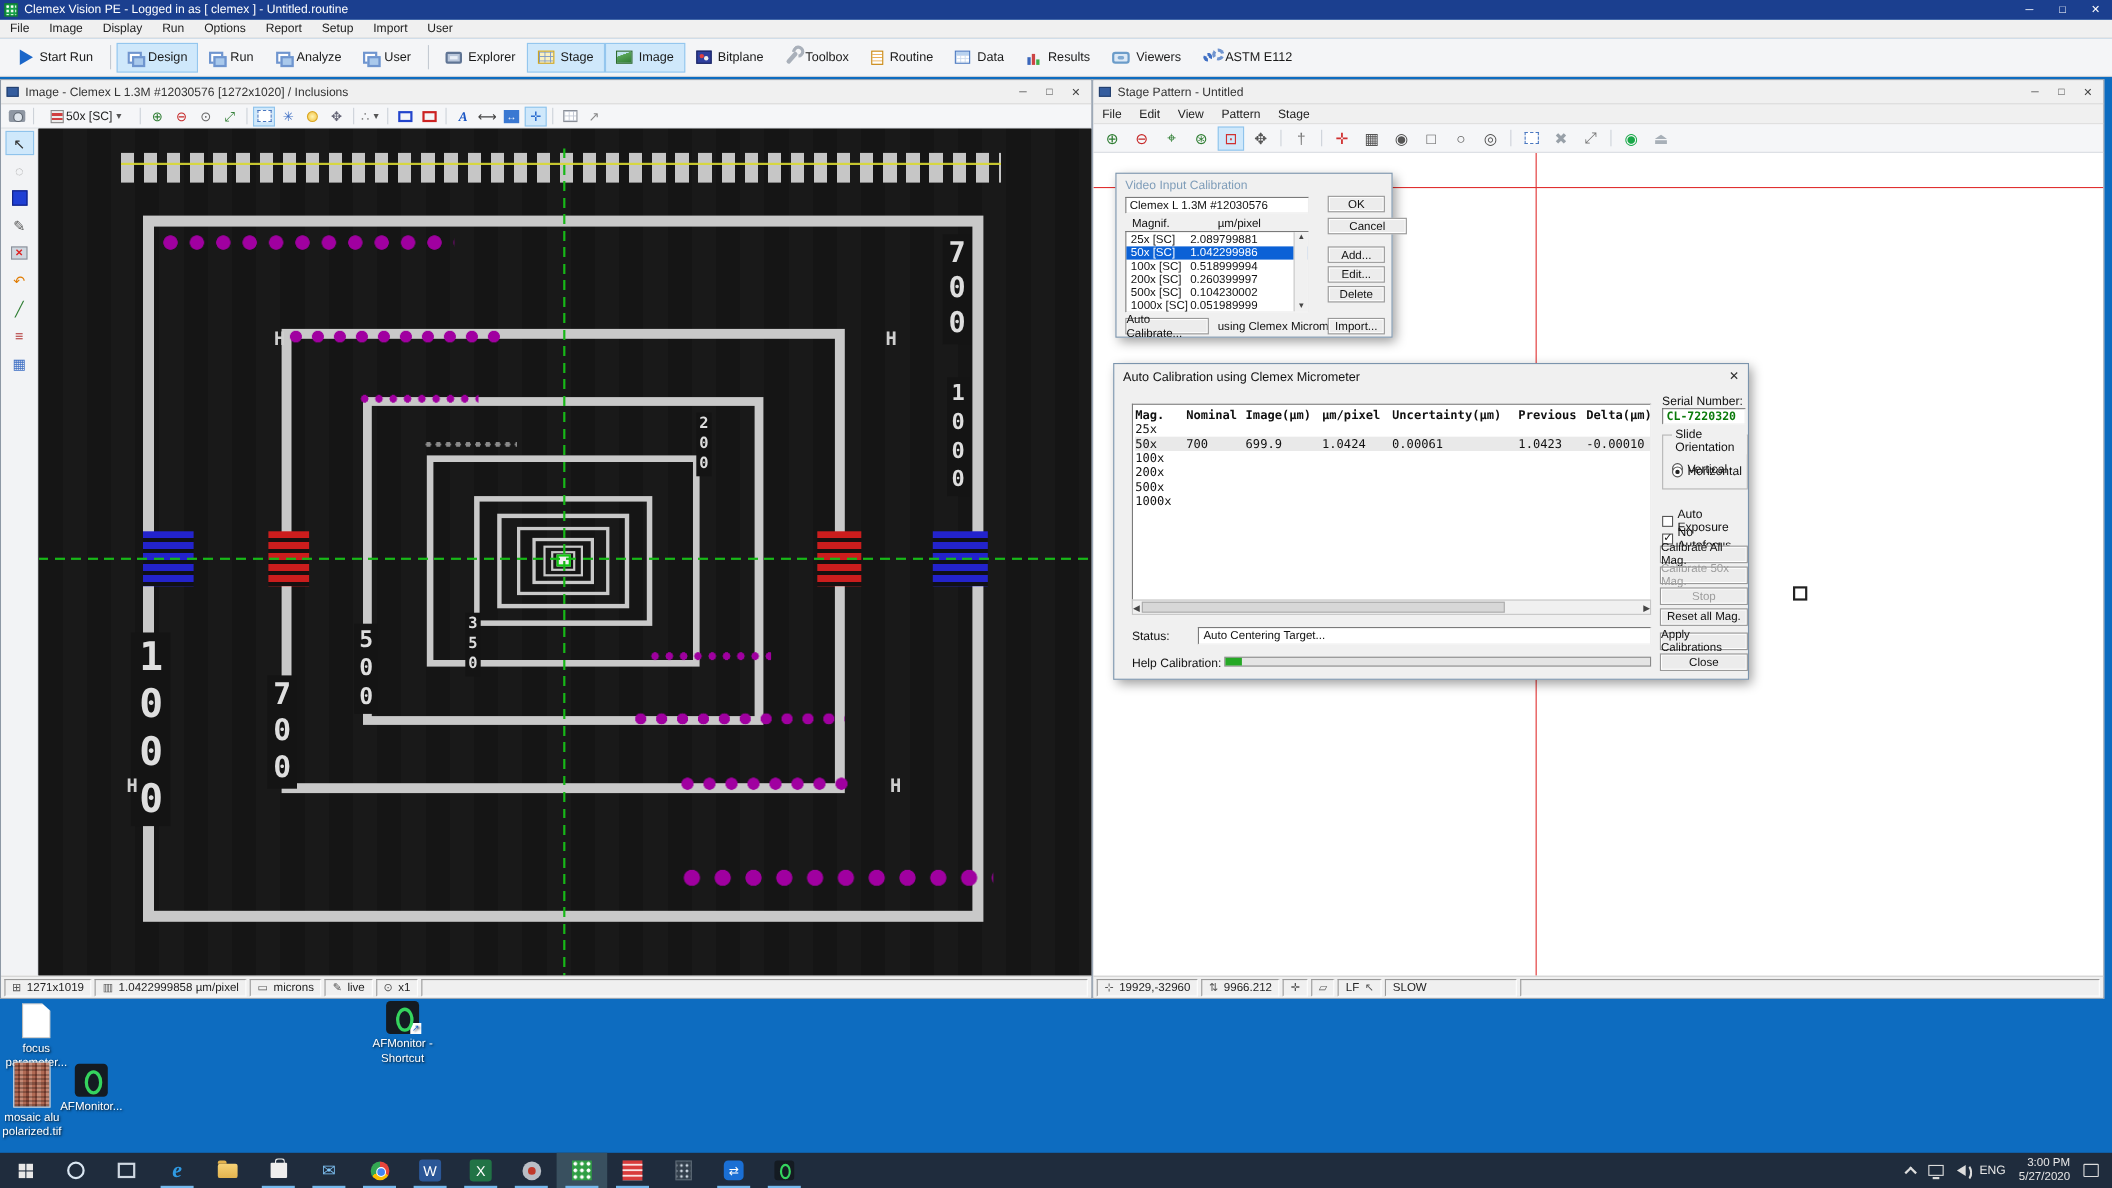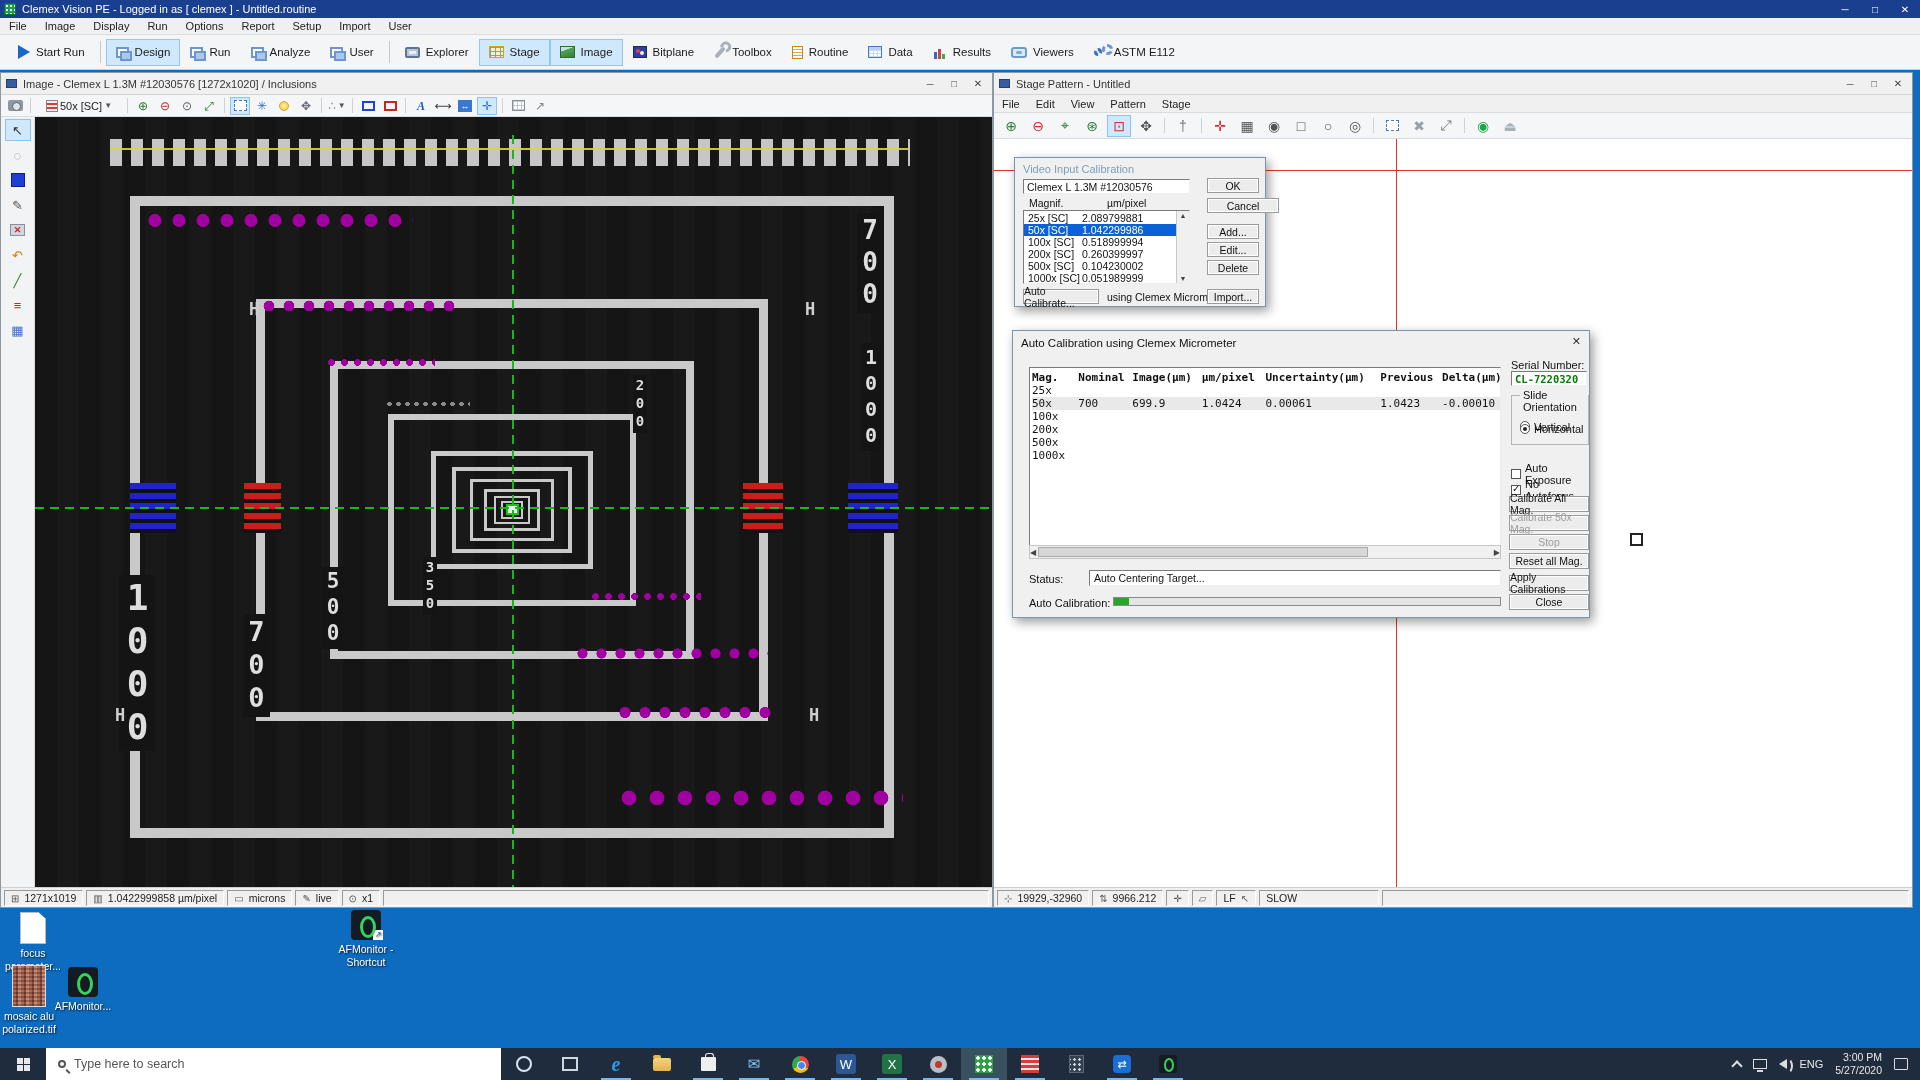--- a/index.html
+++ b/index.html
@@ -697,21 +697,21 @@
       </div>
     </div>
     <div class="hscroll" style="left:16px;top:214px;width:472px">
       <span>◀</span>
       <div class="hthumb" style="width:330px"></div>
       <span style="margin-left:auto">▶</span>
     </div>
 
     <div style="position:absolute;left:16px;top:242px">Status:</div>
     <div class="sunken" style="position:absolute;left:76px;top:239px;width:412px;height:16px;padding:1px 4px;font-size:10.5px"><span>Auto Centering Target...</span></div>
-    <div style="position:absolute;left:16px;top:266px">Auto Calibration:</div>
+    <div style="position:absolute;left:16px;top:266px">Help Calibration:</div>
     <div class="pg" style="position:absolute;left:100px;top:266px;width:388px">
         <i></i>
       </div>
 
     <div style="position:absolute;left:498px;top:28px">Serial Number:</div>
     <div class="sunken mono" style="position:absolute;left:498px;top:40px;width:76px;height:15px;padding:1px 3px;color:#0a7a0a;font-weight:bold;font-size:10.5px"><span>CL-7220320</span></div>
     <div class="grp" style="left:498px;top:64px;width:78px;height:50px">
       <b>Slide Orientation</b>
       <div style="position:absolute;left:8px;top:25px;display:flex;gap:4px;align-items:flex-start">
           <span class="radio"></span>
@@ -766,24 +766,20 @@
   </div>
   <div class="dicon" style="left:44px;top:967px">
     <div class="img afmicon"></div>
     <div>AFMonitor...</div>
   </div>
 
   <div class="tbar">
     <div class="tstart">
         <span class="winlogo"></span>
       </div>
-    <div class="tsearch">
-      <span class="maggl"></span>
-      <span>Type here to search</span>
-    </div>
     <div class="tico">
         <span class="cortana"></span>
       </div>
     <div class="tico">
         <span class="taskview"></span>
       </div>
     <div class="tico running">
         <span class="edge">e</span>
       </div>
     <div class="tico">

